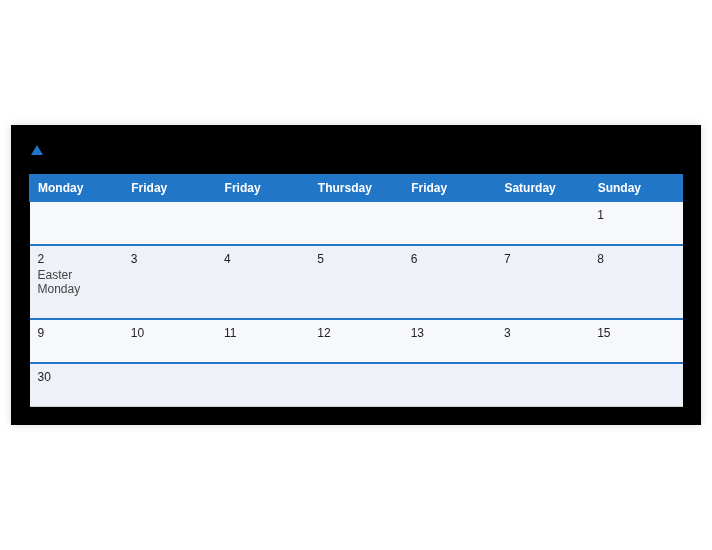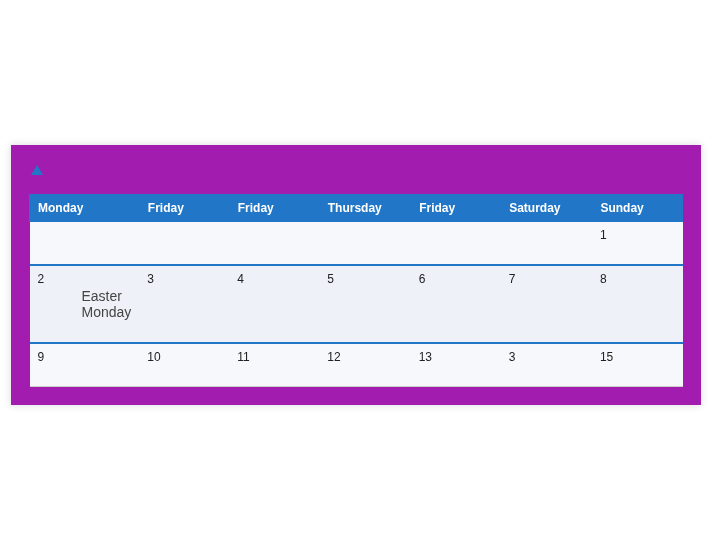--- a/index.html
+++ b/index.html
@@ -7,21 +7,21 @@
       background: #fff;
       font-family: Arial, sans-serif;
       display: flex;
       justify-content: center;
       align-items: center;
       width: 712px;
       min-height: 550px;
     }
     .calendar-container {
       width: 690px;
-      background: #a21caf;
+      background: #000000;
       padding: 18px 18px 18px 18px;
       box-shadow: 0 0 8px rgba(0,0,0,0.15);
     }
     .cal-header {
       display: flex;
       align-items: center;
       justify-content: space-between;
       margin-bottom: 14px;
     }
     .logo-area {
@@ -92,25 +92,24 @@
     .cal-grid tbody tr:nth-child(even) td {
       background: #eef1f7;
     }
     .day-num {
       font-size: 12px;
       font-weight: normal;
       color: #222;
       display: block;
     }
     .day-event {
-      font-size: 14px;
+      font-size: 12px;
       color: #444;
       display: block;
       margin-top: 2px;
-      margin-left: 44px;
     }
     .row-top-border td {
       border-top: 2px solid #2176c7;
     }
     .empty-cell {
       background: #f7f8fb;
     }
     .cal-grid tbody tr:nth-child(even) td.empty-cell {
       background: #eef1f7;
     }
@@ -194,15 +193,26 @@
           <td>
             <span class="day-num">13</span>
           </td>
           <td>
             <span class="day-num">3</span>
           </td>
           <td>
             <span class="day-num">15</span>
           </td>
         </tr>
+        <tr class="row-top-border">
+          <td>
+            <span class="day-num">30</span>
+          </td>
+          <td class="empty-cell"></td>
+          <td class="empty-cell"></td>
+          <td class="empty-cell"></td>
+          <td class="empty-cell"></td>
+          <td class="empty-cell"></td>
+          <td class="empty-cell"></td>
+        </tr>
       </tbody>
   </table>
 </div>
 
 </body></html>

